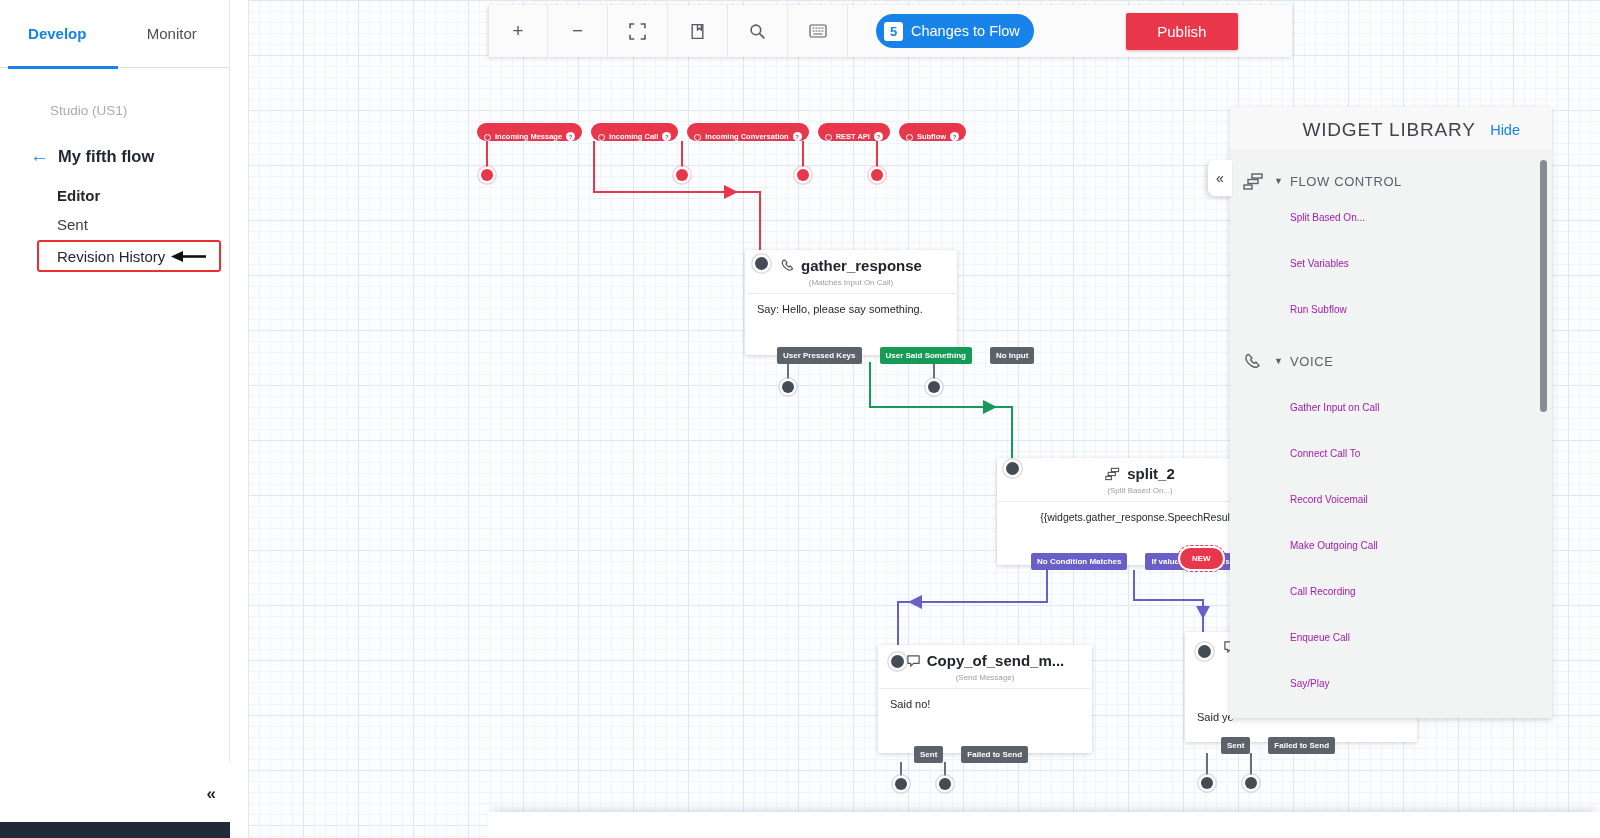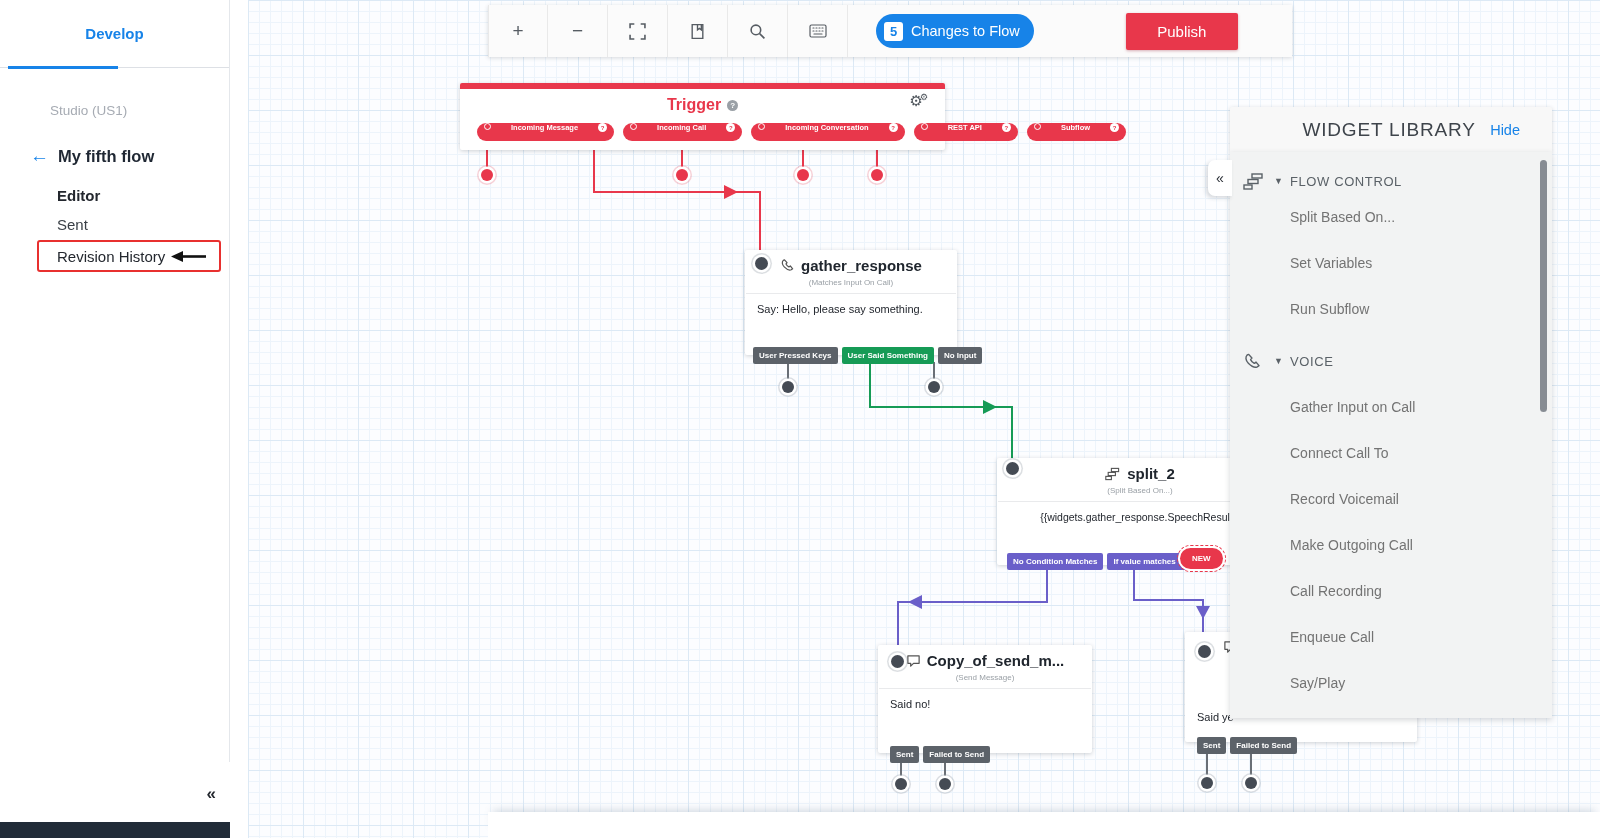--- a/index.html
+++ b/index.html
@@ -43,37 +43,37 @@
 
   
   .card { position:absolute; background:#fff; border-radius:2px; z-index:2;
     box-shadow:0 1px 4px rgba(40,50,60,.22); }
   .card-title { display:flex; align-items:center; justify-content:center; gap:6px;
     font-size:15px; font-weight:bold; color:#20262E; padding-top:7px; }
   .card-type { text-align:center; font-size:8px; color:#9AA0A6; padding:4px 0 6px; }
   .card-div { border-top:1px solid #E9EAEC; margin:0 1px; }
   .card-body { font-size:11px; color:#23272E; padding:9px 12px 0; }
   .card-body.centered { text-align:center; font-size:10.5px; padding:9px 4px 0; }
-  .tagrow { position:absolute; display:flex; gap:4px; z-index:3; }
+  .tagrow { position:absolute; display:flex; gap:18px; z-index:3;margin-left:24px; }
   .tag { font-size:8px; font-weight:bold; color:#fff; padding:4px 6px; border-radius:2px; white-space:nowrap; }
   .tag.gray { background:#5C6269; } .tag.green { background:#169B56; } .tag.purple { background:#6A5FC9; }
   .w-icon { display:inline-flex; color:#555; }
 
   
   .trigger-card { position:absolute; left:460px; top:83px; width:485px; height:67px; background:#fff;
     border-radius:2px; box-shadow:0 1px 4px rgba(40,50,60,.22); z-index:2; }
   .trigger-bar { height:6px; background:#E8374B; border-radius:2px 2px 0 0; }
   .trigger-titlerow { display:flex; align-items:center; justify-content:center; gap:6px; padding-top:7px; }
   .trigger-title { color:#E8374B; font-size:16px; font-weight:bold; }
   .qbadge { display:inline-flex; align-items:center; justify-content:center; width:11px; height:11px;
     border-radius:50%; background:#9AA0A6; color:#fff; font-size:8px; font-weight:bold; }
   .gear { position:absolute; right:14px; top:9px; color:#4E555C; font-size:15px; }
   .gear small { font-size:9px; position:relative; top:-6px; left:-3px; }
   .pillrow { position:absolute; left:477px; top:123px; display:flex; gap:9px; z-index:3; }
-  .pill { display:flex; align-items:flex-start; gap:20px; height:18px; padding:0 7px; border-radius:9px;
+  .pill { display:flex; align-items:flex-end; gap:4px; height:18px; padding:0 7px; border-radius:9px;
     background:#E8374B; color:#fff; font-size:7.5px; font-weight:bold; white-space:nowrap; }
   .pill .ring { width:7px; height:7px; border:1.2px solid #fff; border-radius:50%; }
   .pill .q { display:inline-flex; align-items:center; justify-content:center; width:9px; height:9px;
     border-radius:50%; background:#fff; color:#E8374B; font-size:6px; font-weight:bold; }
 
   .node-dot { position:absolute; width:13px; height:13px; border-radius:50%; background:#454B54;
     box-shadow:0 0 0 2.5px #fff,0 0 0 4px rgba(140,150,160,.30); }
 
   .new-badge { position:absolute; left:1180px; top:548px; z-index:3; background:#E8374B; color:#fff;
     font-size:8px; font-weight:bold; padding:6px 12px; border-radius:13px;
@@ -97,21 +97,21 @@
   
   .lib-header { position:absolute; left:1230px; top:107px; width:322px; height:45px; background:#F8F8F8;
     z-index:8; box-shadow:0 1px 4px rgba(40,50,60,.20); display:flex; align-items:center; border-radius:2px 2px 0 0; }
   .lib-title { flex:1; text-align:center; font-size:19px; letter-spacing:.8px; color:#3E444B; padding-left:58px; }
   .lib-hide { color:#1783E8; font-size:14.5px; margin-right:32px; cursor:pointer; }
   .lib-body { position:absolute; left:1230px; top:152px; width:322px; height:566px; background:#F2F3F3;
     z-index:8; box-shadow:0 2px 6px rgba(40,50,60,.20); }
   .lib-row { position:absolute; left:0; width:100%; height:22px; display:flex; align-items:center; }
   .lib-section-label { font-size:13px; letter-spacing:.6px; color:#5A6167; }
   .lib-item { position:absolute; left:60px; height:22px; display:flex; align-items:center;
-    font-size:14px; color:#737373; cursor:grab; }
+    font-size:10px; color:#a21caf; cursor:grab; }
   .lib-chev { position:absolute; left:44px; font-size:9px; color:#5A6167; }
   .lib-icon { position:absolute; left:13px; display:flex; color:#5A6167; }
   .lib-scrollbar { position:absolute; left:1540px; top:160px; width:7px; height:252px; background:#878C93;
     border-radius:4px; z-index:9; }
   .lib-collapse { position:absolute; left:1208px; top:160px; width:24px; height:36px; background:#fff;
     border-radius:7px 0 0 7px; box-shadow:-2px 2px 4px rgba(40,50,60,.18); z-index:9;
     display:flex; align-items:center; justify-content:center; font-size:14px; color:#2A2F36; cursor:pointer; }
 
   
   .sidebar { position:absolute; left:0; top:0; width:230px; height:838px; background:#fff; z-index:10;
@@ -162,28 +162,20 @@
   <div class="line c-purple" style="left:1046px;top:570px;width:2px;height:33px;"></div>
   <div class="line c-purple" style="left:897px;top:601px;width:151px;height:2px;"></div>
   <div class="arr arr-left a-purple-l" style="left:908px;top:595px;"></div>
   <div class="line c-purple" style="left:897px;top:601px;width:2px;height:52px;"></div>
 
   <div class="line c-purple" style="left:1133px;top:570px;width:2px;height:31px;"></div>
   <div class="line c-purple" style="left:1133px;top:599px;width:71px;height:2px;"></div>
   <div class="line c-purple" style="left:1202px;top:599px;width:2px;height:50px;"></div>
   <div class="arr arr-down a-purple-d" style="left:1196px;top:606px;"></div>
 
-  <div class="trigger-card">
-    <div class="trigger-bar"></div>
-    <div class="trigger-titlerow">
-      <span class="trigger-title">Trigger</span>
-      <span class="qbadge">?</span>
-    </div>
-    <div class="gear"><span>⚙</span><small>⚙</small></div>
-  </div>
   <div class="pillrow">
     <div class="pill">
       <span class="ring"></span>
       <span>Incoming Message</span>
       <span class="q">?</span>
     </div>
     <div class="pill">
       <span class="ring"></span>
       <span>Incoming Call</span>
       <span class="q">?</span>
@@ -376,20 +368,21 @@
     <div class="lib-item" style="top:428px;">Call Recording</div>
     <div class="lib-item" style="top:474px;">Enqueue Call</div>
     <div class="lib-item" style="top:520px;">Say/Play</div>
   </div>
   <div class="lib-scrollbar"></div>
   <div class="lib-collapse">«</div>
 
   <div class="sidebar">
     <div class="sb-tabs">
       <div class="sb-tab active">Develop</div>
+      <div class="sb-tab idle">Monitor</div>
       <div class="sb-underline"></div>
     </div>
     <div class="sb-env">Studio (US1)</div>
     <div class="sb-flowrow">
       <span class="sb-back">←</span>
       <span class="sb-flowname">My fifth flow</span>
     </div>
     <div class="sb-nav-editor">Editor</div>
     <div class="sb-nav-logs">Sent</div>
     <div class="sb-nav-rev">Revision History</div>

